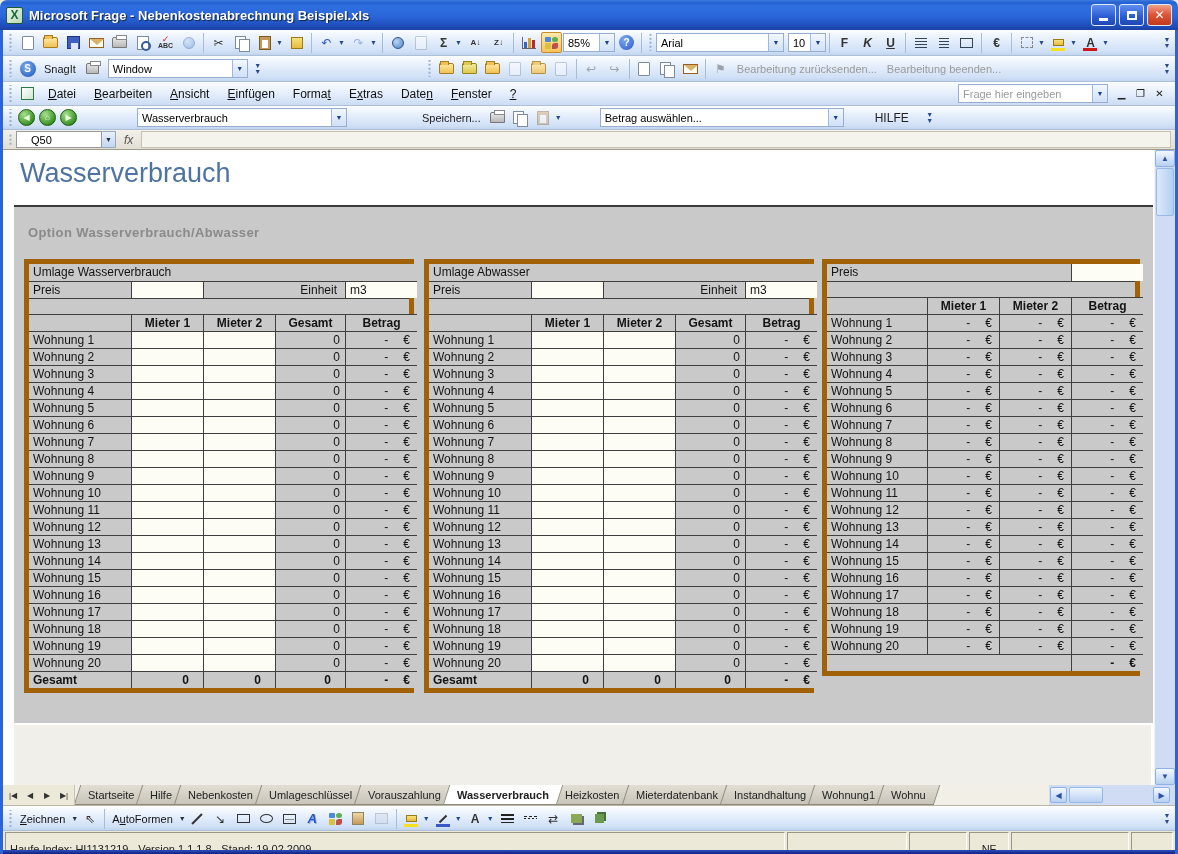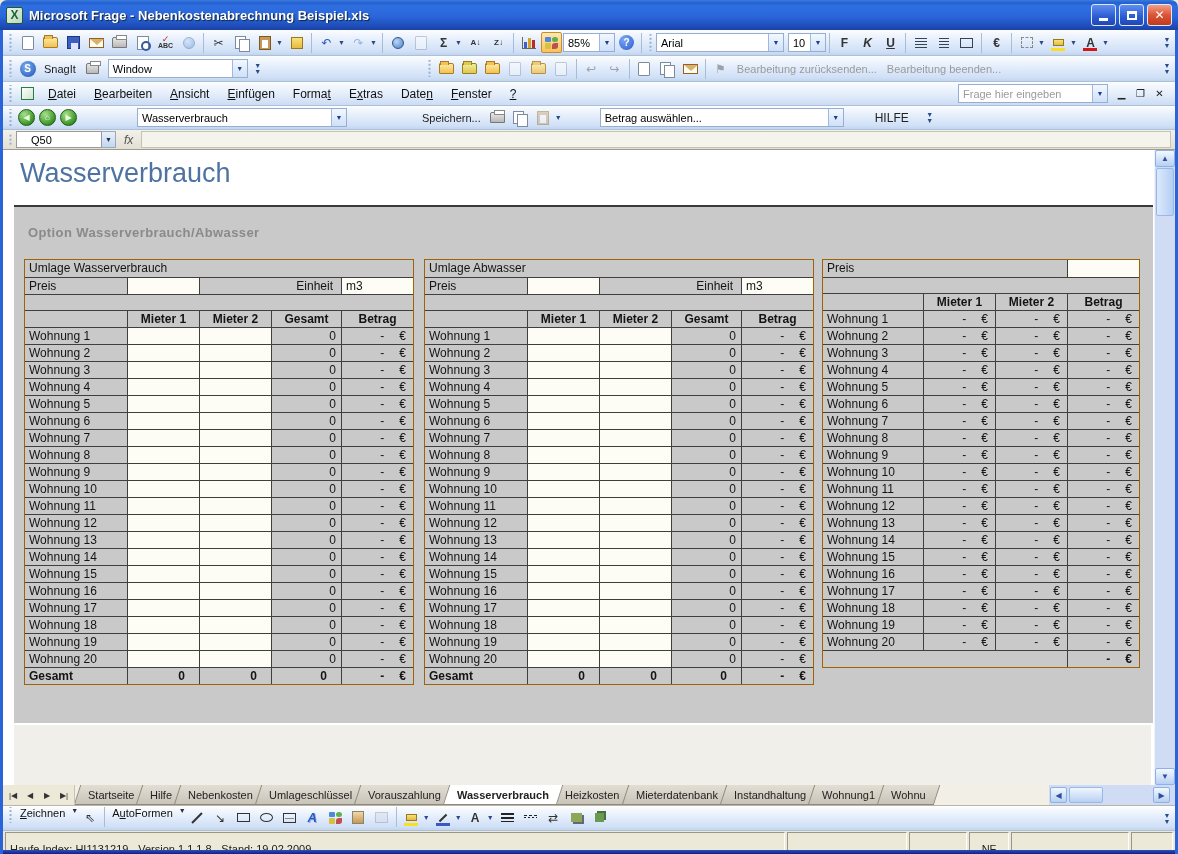--- a/index.html
+++ b/index.html
@@ -79,21 +79,21 @@
   .namebox{width:86px;height:17px;background:#fff;border:1px solid #9a9a9a;font-size:11px;display:flex;align-items:center;padding-left:14px;}
   .nbdd{width:14px;height:17px;background:linear-gradient(180deg,#e8f0fc,#c2d6f2);border:1px solid #9ab;border-left:none;font-size:7px;color:#234;display:flex;align-items:center;justify-content:center;}
   .fx{font-style:italic;font-weight:normal;color:#555;font-size:12px;margin:0 8px;}
   .fbar{flex:1;height:17px;background:#f4f3ec;border:1px solid #c6c2b4;margin-right:2px;}
   
   .worksheet{flex:1;position:relative;background:#ffffff;min-height:0;overflow:hidden;}
   .ws-heading{position:absolute;left:17px;top:8px;font-size:27px;color:#4e73a2;}
   .graypanel{position:absolute;left:11px;top:55px;width:1139px;height:518px;background:#c9c9c9;border-top:2px solid #3a3a3a;}
   .subheading{position:absolute;left:14px;top:18px;font-size:13px;font-weight:bold;color:#8a8a8a;letter-spacing:.4px;}
   .belowpanel{position:absolute;left:11px;top:575px;right:24px;bottom:0;background:#f0efe9;}
-  .xtable{position:absolute;border:1px solid #a16207;background:#c9c9c9;font-size:12px;color:#141414;}
+  .xtable{position:absolute;border:5px solid #a16207;background:#c9c9c9;font-size:12px;color:#141414;}
   .trow{display:grid;}
   .trow.gap{height:16px;border-top:1px solid #3f3f3f;}
   .c{height:17px;line-height:17px;border-left:1px solid #3f3f3f;overflow:hidden;white-space:nowrap;}
   .c:first-child{border-left:none;}
   .trow + .trow .c{border-top:1px solid #3f3f3f;}
   .g{background:#c9c9c9;} .w{background:#fdfdf5;}
   .lbl{padding-left:4px;text-align:left;}
   .hd{font-weight:bold;text-align:center;}
   .num{text-align:right;padding-right:5px;}
   .numb{font-weight:bold;text-align:right;padding-right:14px;}
@@ -116,21 +116,21 @@
   .tabnav .tn{width:16px;height:16px;font-size:8px;color:#333;display:flex;align-items:center;justify-content:center;}
   .tabs{display:flex;align-items:stretch;overflow:hidden;width:1010px;padding-left:8px;}
   .tab{position:relative;display:flex;align-items:center;padding:0 10px;margin-left:-6px;background:linear-gradient(180deg,#e2ded4,#c8c4b8);border:1px solid #8f8a7d;border-top:none;transform:skewX(-18deg);font-size:11px;color:#222;white-space:nowrap;}
   .tab span{transform:skewX(18deg);display:block;}
   .tab.active{background:#fff;font-weight:bold;z-index:5;}
   .tabhs{display:flex;align-items:center;margin-left:auto;gap:0;background:#cfdcf3;padding:0 1px;}
   .tabhs .track{width:86px;height:16px;background:#cfdcf3;position:relative;}
   .tabhs .thumb{position:absolute;left:2px;top:0;width:34px;height:16px;background:linear-gradient(180deg,#f0f6fe,#cfe0f8 60%,#b8d0f0);border:1px solid #98b8e8;border-radius:2px;}
   .tabdiv{width:4px;background:#fff;border-left:1px solid #b8b4a6;}
   
-  .drawbar{height:25px;display:flex;background:linear-gradient(180deg,#fbfdff 0%,#e3edfb 45%,#d0e0f6 85%,#c2d5ef 100%);border-top:1px solid #fff;border-bottom:1px solid #aebfd8;padding:0 2px;font-size:11px;}
+  .drawbar{height:25px;display:flex;align-items:center;background:linear-gradient(180deg,#fbfdff 0%,#e3edfb 45%,#d0e0f6 85%,#c2d5ef 100%);border-top:1px solid #fff;border-bottom:1px solid #aebfd8;padding:0 2px;font-size:11px;}
   .dtext{padding:0 4px;color:#111;}
   .dd7{font-size:7px;color:#234;margin-left:2px;}
   .shape-line{width:14px;height:2px;background:#333;transform:rotate(-45deg);}
   .shape-rect{width:13px;height:9px;border:1px solid #333;}
   .shape-oval{width:13px;height:9px;border:1px solid #333;border-radius:50%;}
   .shape-tb{width:13px;height:10px;border:1px solid #333;background:repeating-linear-gradient(180deg,#0000 0 2px,#888 2px 3px) content-box;padding:2px 1px;}
   .wordart{color:#2858c8;font-weight:bold;font-style:italic;font-size:13px;text-shadow:1px 1px 0 #9ab0d8;}
   .shadowbox{width:11px;height:9px;background:#8aa858;box-shadow:2px 2px 0 #667;}
   .cube{width:9px;height:9px;background:#6a9a50;box-shadow:2px -2px 0 #48703a;}
   

